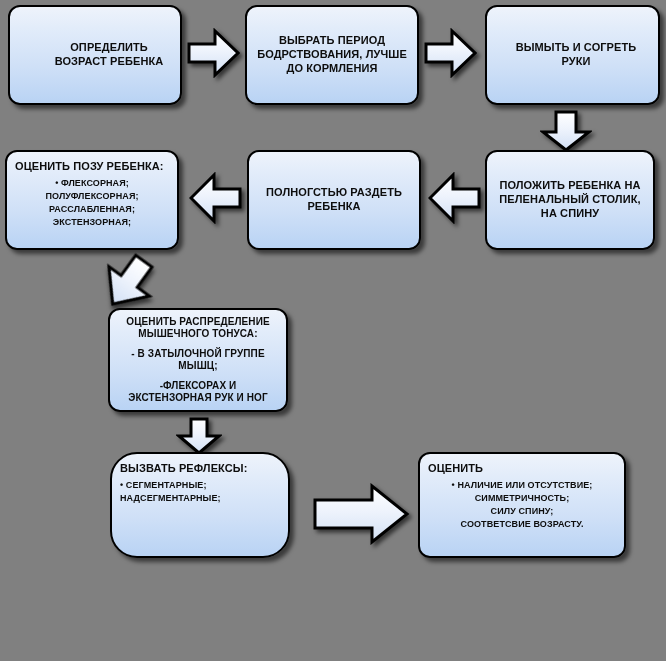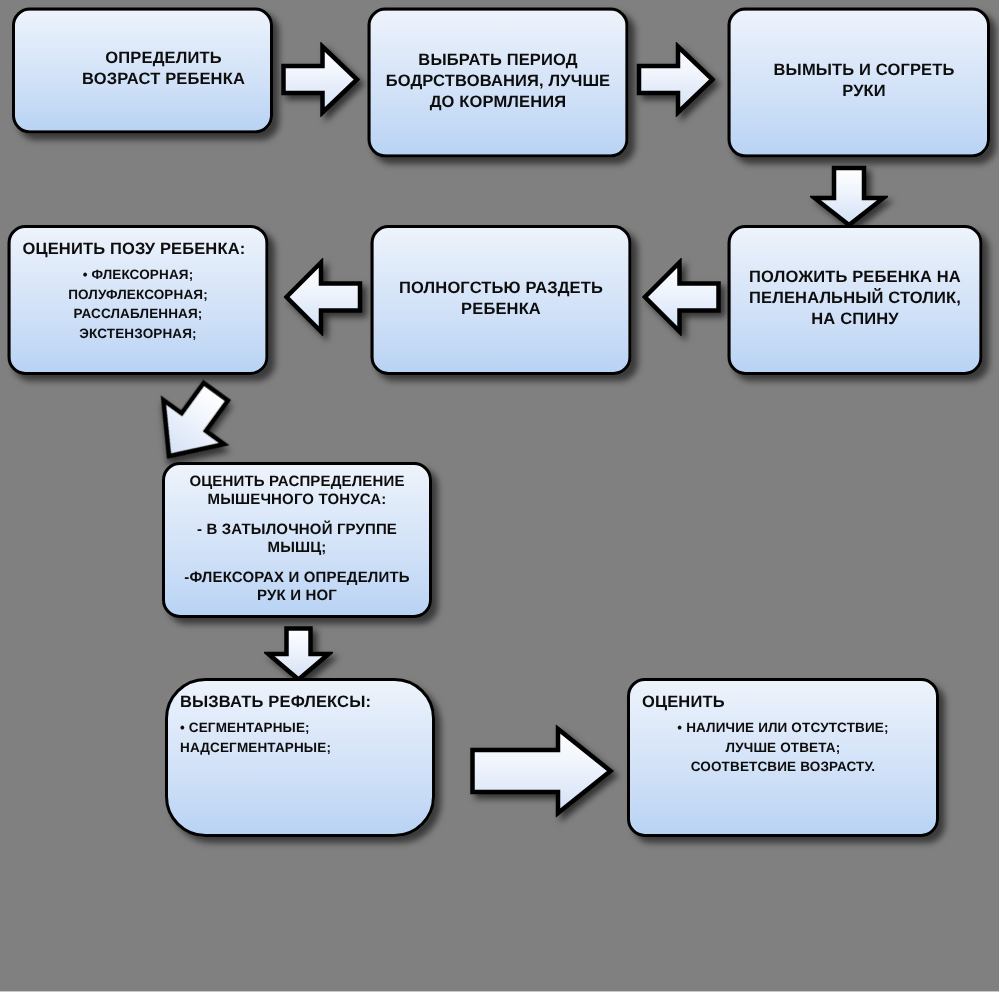--- a/index.html
+++ b/index.html
@@ -82,21 +82,21 @@
         <stop offset="100%" stop-color="#d2e0f5"></stop>
       </linearGradient>
       <linearGradient id="arrGradH" x1="0" y1="0" x2="1" y2="0">
         <stop offset="0%" stop-color="#ffffff"></stop>
         <stop offset="55%" stop-color="#eaf0fb"></stop>
         <stop offset="100%" stop-color="#cfdef4"></stop>
       </linearGradient>
     </defs>
   </svg>
 
-  <div class="box" style="left:8px; top:5px; width:174px; height:84px;padding-left:36px;">
+  <div class="box" style="left:8px; top:5px; width:174px; height:100px;padding-left:36px;">
     <div class="title">ОПРЕДЕЛИТЬ ВОЗРАСТ РЕБЕНКА</div>
   </div>
 
   <div class="arrow" style="left:187px; top:28px; width:53px; height:50px;">
     <svg viewBox="0 0 53 50" width="53" height="50">
       <path class="shape" d="M2,16 L28,16 L28,3 L51,25 L28,47 L28,34 L2,34 Z"></path>
     </svg>
   </div>
 
   <div class="box" style="left:245px; top:5px; width:174px; height:100px;">
@@ -151,21 +151,21 @@
 
   <div class="arrow" style="left:98px; top:253px; width:60px; height:60px; transform:rotate(36deg);">
     <svg viewBox="0 0 60 60" width="60" height="60">
       <path class="shape" d="M20,3 L40,3 L40,28 L55,28 L30,56 L5,28 L20,28 Z"></path>
     </svg>
   </div>
 
   <div class="box" style="left:108px; top:308px; width:180px; height:104px;">
     <div class="title" style="font-size:10px;">ОЦЕНИТЬ РАСПРЕДЕЛЕНИЕ МЫШЕЧНОГО ТОНУСА:</div>
     <div class="title" style="font-size:10px; margin-top:7px;">- В ЗАТЫЛОЧНОЙ ГРУППЕ МЫШЦ;</div>
-    <div class="title" style="font-size:10px; margin-top:7px;">-ФЛЕКСОРАХ И ОПРЕДЕЛИТЬ РУК И НОГ</div>
+    <div class="title" style="font-size:10px; margin-top:7px;">-ФЛЕКСОРАХ И ЭКСТЕНЗОРНАЯ РУК И НОГ</div>
   </div>
 
   <div class="arrow" style="left:176px; top:417px; width:46px; height:38px;">
     <svg viewBox="0 0 46 38" width="46" height="38">
       <path class="shape" d="M15,2 L31,2 L31,19 L43,19 L23,36 L3,19 L15,19 Z"></path>
     </svg>
   </div>
 
   <div class="box topaligned" style="left:110px; top:452px; width:180px; height:106px;border-radius:27px;">
     <div class="title left">ВЫЗВАТЬ РЕФЛЕКСЫ:</div>
@@ -177,18 +177,19 @@
   <div class="arrow" style="left:312px; top:483px; width:98px; height:62px;">
     <svg viewBox="0 0 98 62" width="98" height="62">
       <path class="shape" d="M3,17 L60,17 L60,3 L95,31 L60,59 L60,45 L3,45 Z"></path>
     </svg>
   </div>
 
   <div class="box topaligned" style="left:418px; top:452px; width:208px; height:106px;">
     <div class="title left">ОЦЕНИТЬ</div>
     <div class="sub">
       <div class="bullet-line">НАЛИЧИЕ ИЛИ ОТСУТСТВИЕ;</div>
-      <div>ЛУЧШЕ ОТВЕТА;</div>
+      <div>СИММЕТРИЧНОСТЬ;</div>
+      <div>СИЛУ СПИНУ;</div>
       <div>СООТВЕТСВИЕ ВОЗРАСТУ.</div>
     </div>
   </div>
 
 </div>
 
 </body></html>

